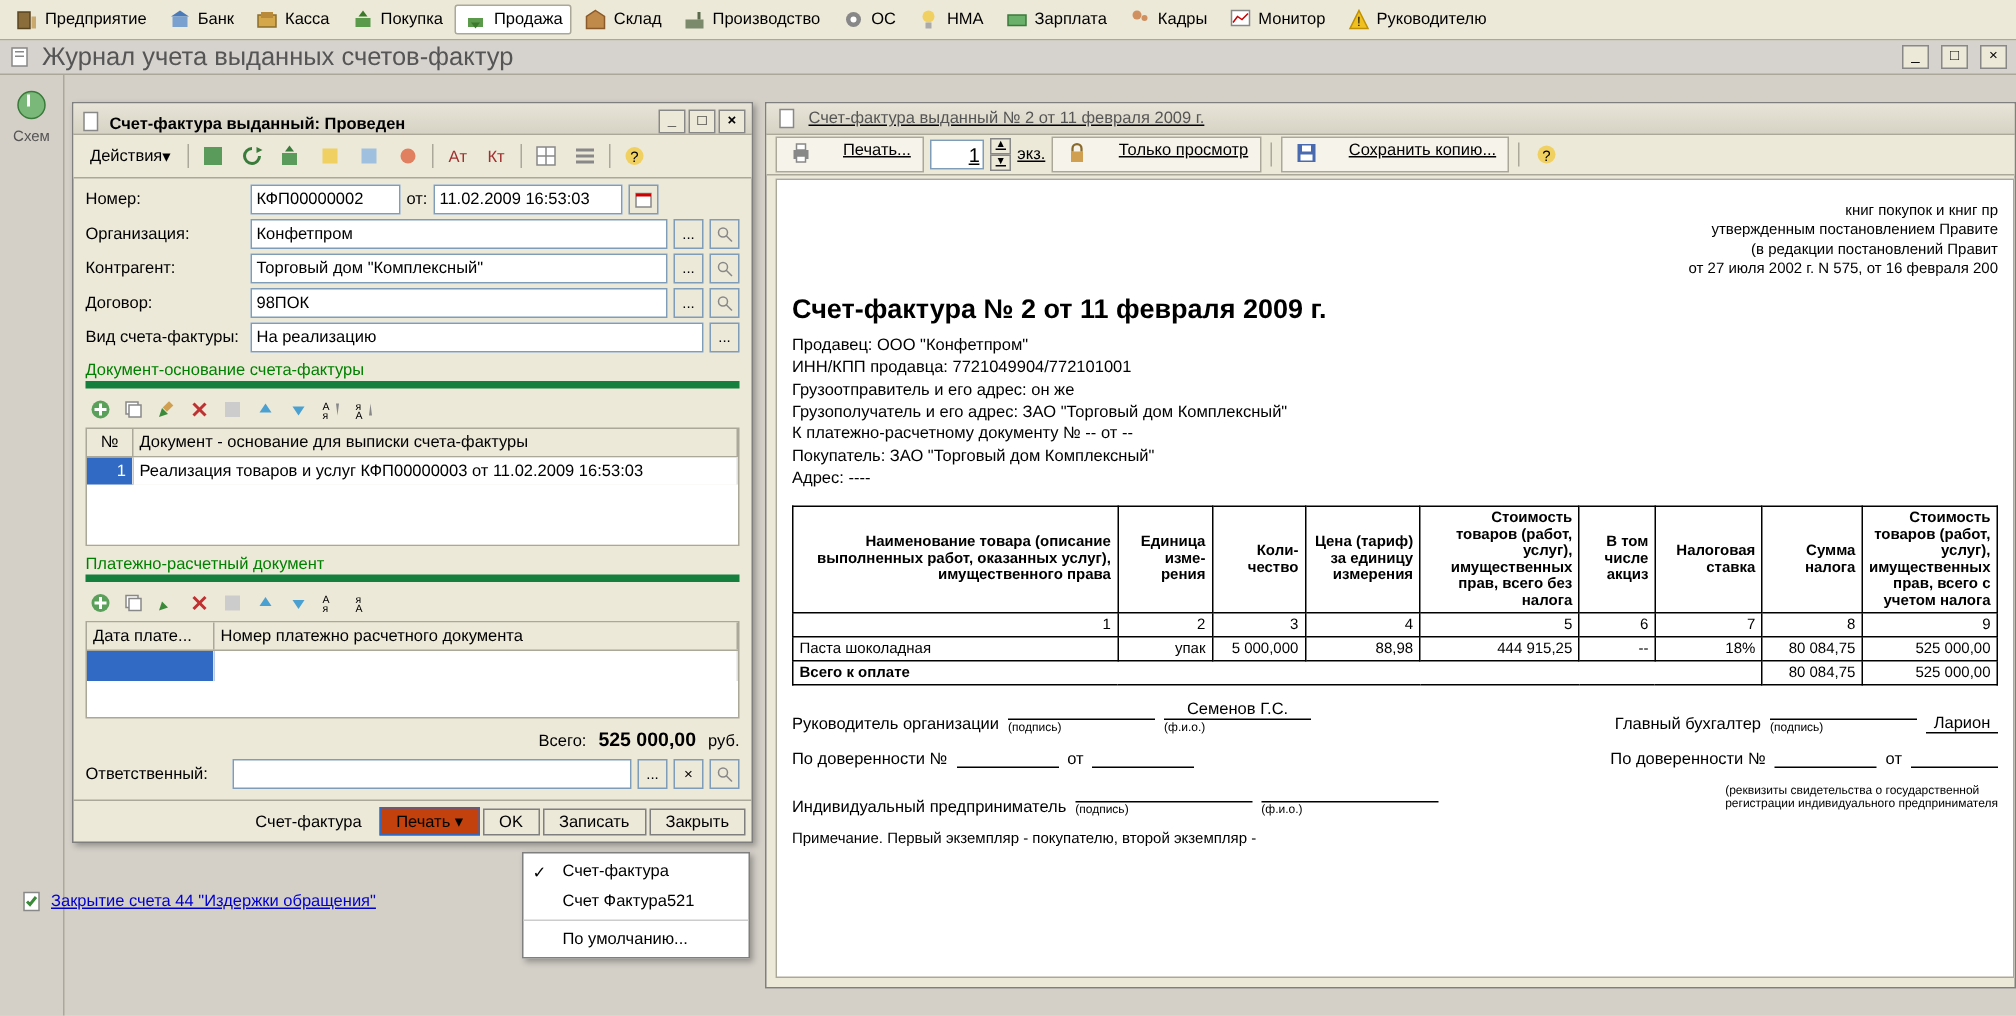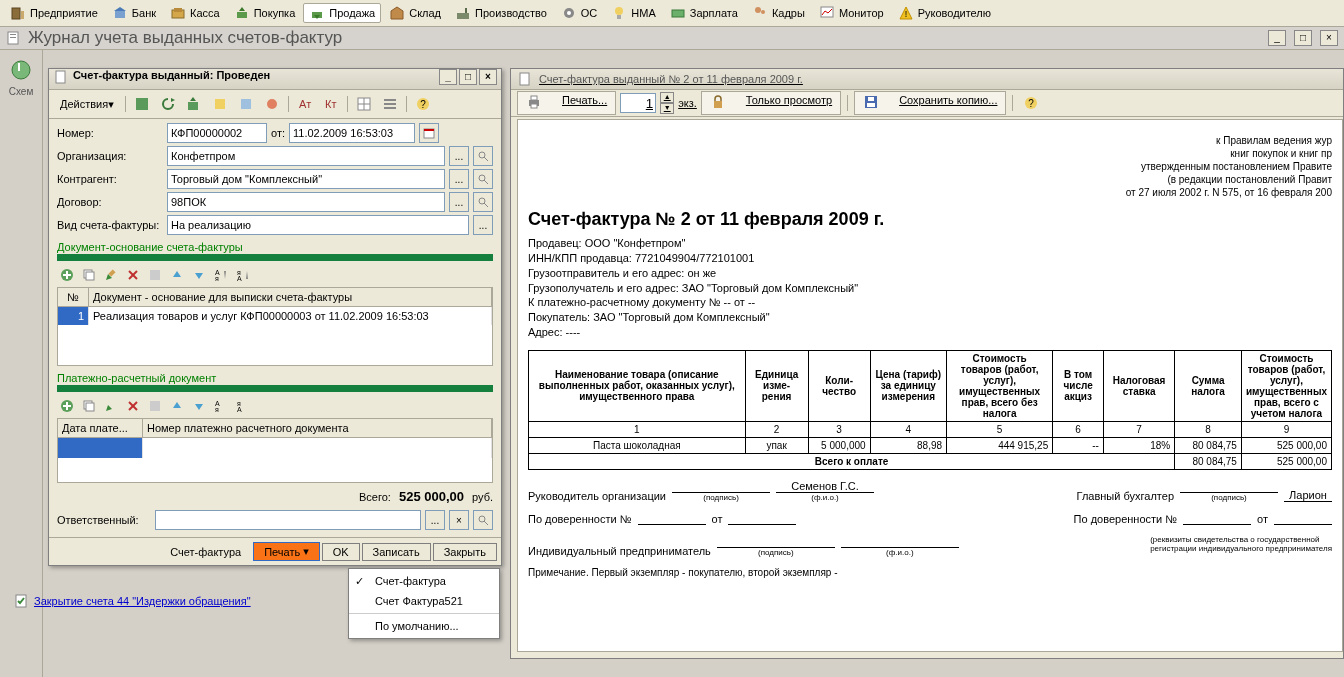--- a/index.html
+++ b/index.html
@@ -6,67 +6,67 @@
 .menubar{display:flex;gap:2px;padding:2px 4px;background:#ece9d8;border-bottom:1px solid #aca899;height:22px;align-items:center;}
 .menubar .mi{display:flex;align-items:center;gap:4px;padding:2px 6px;cursor:pointer;}
 .menubar .mi.active{background:#fff;border:1px solid #aca899;border-radius:2px;padding:1px 5px;}
 .ico{width:16px;height:16px;display:inline-block;flex-shrink:0;}
 .journal-bar{display:flex;align-items:center;gap:6px;background:#d6d3ce;border-bottom:1px solid #aca899;height:22px;padding:0 6px;}
 .journal-bar .title{color:#555;font-size:17px;}
 .workspace{position:relative;height:calc(100% - 46px);}
 .left-strip{position:absolute;left:0;top:0;width:42px;height:100%;background:#d4d0c8;border-right:1px solid #aca899;}
 .left-strip .sicon{width:24px;height:24px;margin:4px auto;display:block;}
 .form-window{position:absolute;left:48px;top:18px;width:452px;background:#ece9d8;border:1px solid #7f7f7f;box-shadow:2px 2px 4px rgba(0,0,0,.3);}
-.form-titlebar{display:flex;align-items:flex-start;height:20px;background:linear-gradient(#e8e5d8,#d6d3c5);border-bottom:1px solid #aca899;padding:0 4px;font-weight:bold;}
+.form-titlebar{display:flex;align-items:flex-end;height:20px;background:linear-gradient(#e8e5d8,#d6d3c5);border-bottom:1px solid #aca899;padding:0 4px;font-weight:bold;}
 .form-titlebar .spacer{flex:1;}
 .winbtn{width:16px;height:14px;border:1px solid #888;background:#ece9d8;margin-left:2px;display:flex;align-items:center;justify-content:center;font-size:10px;line-height:1;cursor:pointer;}
 .form-toolbar{display:flex;align-items:center;gap:2px;height:24px;padding:2px 4px;background:#ece9d8;border-bottom:1px solid #aca899;}
 .tbtn{min-width:18px;height:18px;border:1px solid transparent;display:flex;align-items:center;justify-content:center;padding:0 2px;cursor:pointer;}
 .tbtn.text{padding:0 6px;}
 .tsep{width:1px;height:16px;background:#aca899;margin:0 2px;}
 .form-body{padding:4px 8px;}
 .frow{display:flex;align-items:center;margin-bottom:3px;gap:4px;}
 .flabel{width:106px;color:#000;}
 .finput{flex:1;height:18px;border:1px solid #7f9db9;background:#fff;padding:0 3px;display:flex;align-items:center;}
 .fbtn{width:18px;height:18px;border:1px solid #7f9db9;background:#ece9d8;display:flex;align-items:center;justify-content:center;cursor:pointer;font-size:10px;}
-.section-title{color:#008000;font-weight:normal;border-bottom:7px solid #15803d;padding-bottom:1px;margin:6px 0 4px;}
+.section-title{color:#008000;font-weight:normal;border-bottom:5px solid #15803d;padding-bottom:1px;margin:6px 0 4px;}
 .minitoolbar{display:flex;gap:2px;align-items:center;height:20px;}
 .mtb{width:18px;height:18px;display:flex;align-items:center;justify-content:center;cursor:pointer;border:1px solid transparent;}
 .grid{border:1px solid #aca899;margin-top:2px;}
 .grid .ghdr{display:flex;background:#ece9d8;border-bottom:1px solid #aca899;}
 .grid .ghdr .gcol{padding:3px 4px;border-right:1px solid #aca899;font-size:11px;}
 .grid .grow{display:flex;background:#fff;}
 .grid .grow .gcell{padding:3px 4px;border-right:1px solid #e0e0e0;}
 .grid .grow .gcell.sel{background:#316ac5;color:#fff;}
 .grid .gblank{height:40px;background:#fff;}
 .totals{display:flex;justify-content:flex-end;align-items:baseline;gap:8px;margin:6px 0;}
 .totals .tval{font-weight:bold;font-size:13px;}
 .form-footer{display:flex;gap:2px;padding:4px;border-top:1px solid #aca899;justify-content:flex-end;align-items:center;}
 .fbutton{border:1px solid #7f7f7f;background:#ece9d8;padding:2px 10px;cursor:pointer;display:flex;align-items:center;gap:3px;}
-.fbutton.active{border:1px solid #316ac5;background:#f97316;}
+.fbutton.active{border:1px solid #316ac5;background:#c2410c;}
 .dropdown-menu{position:absolute;background:#fff;border:1px solid #7f7f7f;box-shadow:2px 2px 4px rgba(0,0,0,.3);min-width:150px;padding:2px 0;}
 .dropdown-menu .dmi{padding:4px 8px 4px 26px;cursor:pointer;position:relative;}
 .dropdown-menu .dmi .chk{position:absolute;left:6px;top:4px;}
 .preview-window{position:absolute;left:510px;top:18px;right:0;bottom:22px;background:#ece9d8;border:1px solid #7f7f7f;text-decoration:underline;}
 .preview-titlebar{height:20px;background:linear-gradient(#e8e5d8,#d6d3c5);border-bottom:1px solid #aca899;display:flex;align-items:center;padding:0 6px;color:#555;gap:6px;}
 .preview-toolbar{height:26px;background:#ece9d8;border-bottom:1px solid #aca899;display:flex;align-items:center;gap:4px;padding:0 6px;}
 .ptbtn{border:1px solid #aca899;background:#f5f3ea;padding:2px 8px;cursor:pointer;display:flex;gap:20px;height:18px;}
 .pspin{width:30px;height:18px;border:1px solid #7f9db9;background:#fff;text-align:right;padding:0 2px;}
 .preview-page{position:absolute;top:50px;left:6px;right:0;bottom:6px;background:#fff;border:1px solid #aca899;padding:14px 10px;overflow:hidden;}
 .legal{text-align:right;font-size:10px;color:#000;line-height:1.3;}
 .doc-title{font-size:18px;font-weight:bold;margin:10px 0 6px;}
 .doc-info{font-size:11px;line-height:1.35;}
 .doc-table{border-collapse:collapse;width:100%;margin-top:10px;font-size:10px;}
-.doc-table th,.doc-table td{border:1px solid #000;padding:2px 4px;text-align:center;vertical-align:middle;}
-.doc-table .left{text-align:center;}
+.doc-table th,.doc-table td{border:1px solid #000;padding:2px 4px;text-align:right;vertical-align:middle;}
+.doc-table .left{text-align:left;}
 .doc-table .right{text-align:right;}
 .sig-row{display:flex;margin-top:10px;font-size:11px;gap:30px;}
 .sig-block{display:flex;align-items:flex-end;gap:6px;}
 .uline{border-bottom:1px solid #000;min-width:90px;text-align:center;font-size:11px;padding:0 4px;}
-.uline-sm{font-size:8px;text-align:center;}
+.uline-sm{font-size:8px;}
 .note{font-size:10px;margin-top:10px;}
 .bottom-link{position:absolute;left:14px;bottom:72px;display:flex;align-items:center;gap:4px;color:#0000cc;text-decoration:underline;cursor:pointer;}
 svg{display:block;}
 </style>
 </head>
 <body>
 
 <div class="menubar">
   <div class="mi">
       <span class="ico">
@@ -596,21 +596,20 @@
       <div class="tsep"></div>
       <div class="tbtn">
           <svg width="16" height="16">
             <circle cx="8" cy="8" r="6" fill="#f0d060"></circle>
             <text x="8" y="12" text-anchor="middle" font-size="10">?</text>
           </svg>
         </div>
     </div>
     <div class="preview-page">
       <div class="legal">
-        <div>к Правилам ведения жур</div>
         <div>книг покупок и книг пр</div>
         <div>утвержденным постановлением Правите</div>
         <div>(в редакции постановлений Правит</div>
         <div>от 27 июля 2002 г. N 575, от 16 февраля 200</div>
       </div>
       <div class="doc-title">Счет-фактура № 2 от 11 февраля 2009 г.</div>
       <div class="doc-info">
         <div>Продавец: ООО "Конфетпром"</div>
         <div>ИНН/КПП продавца: 7721049904/772101001</div>
         <div>Грузоотправитель и его адрес: он же</div>

